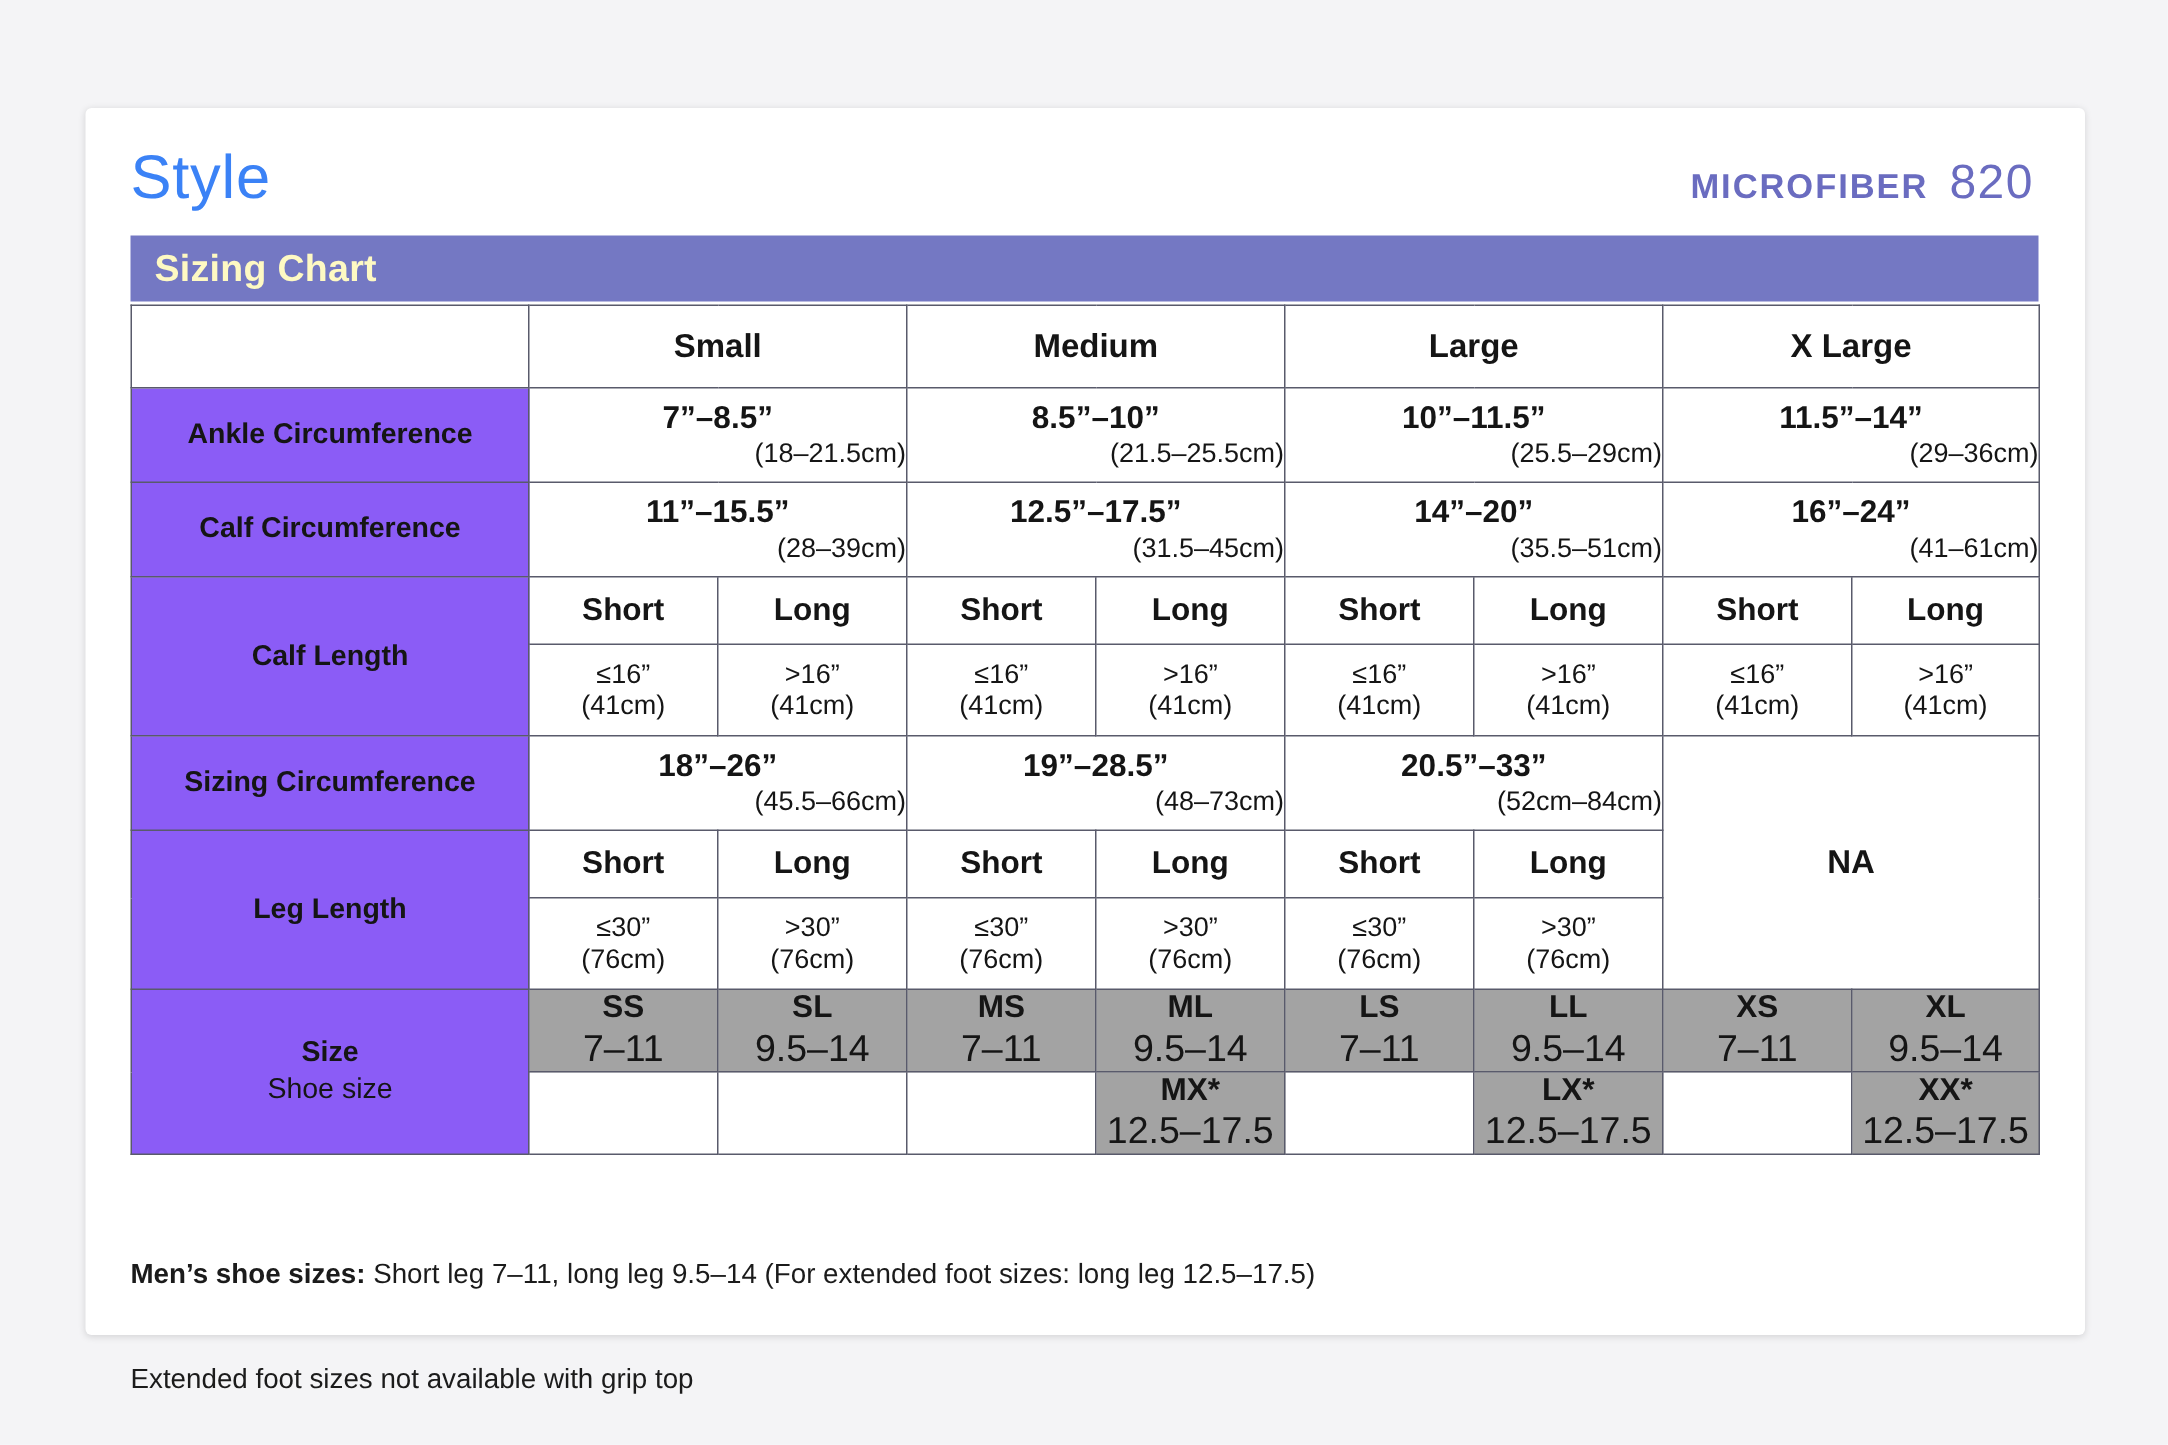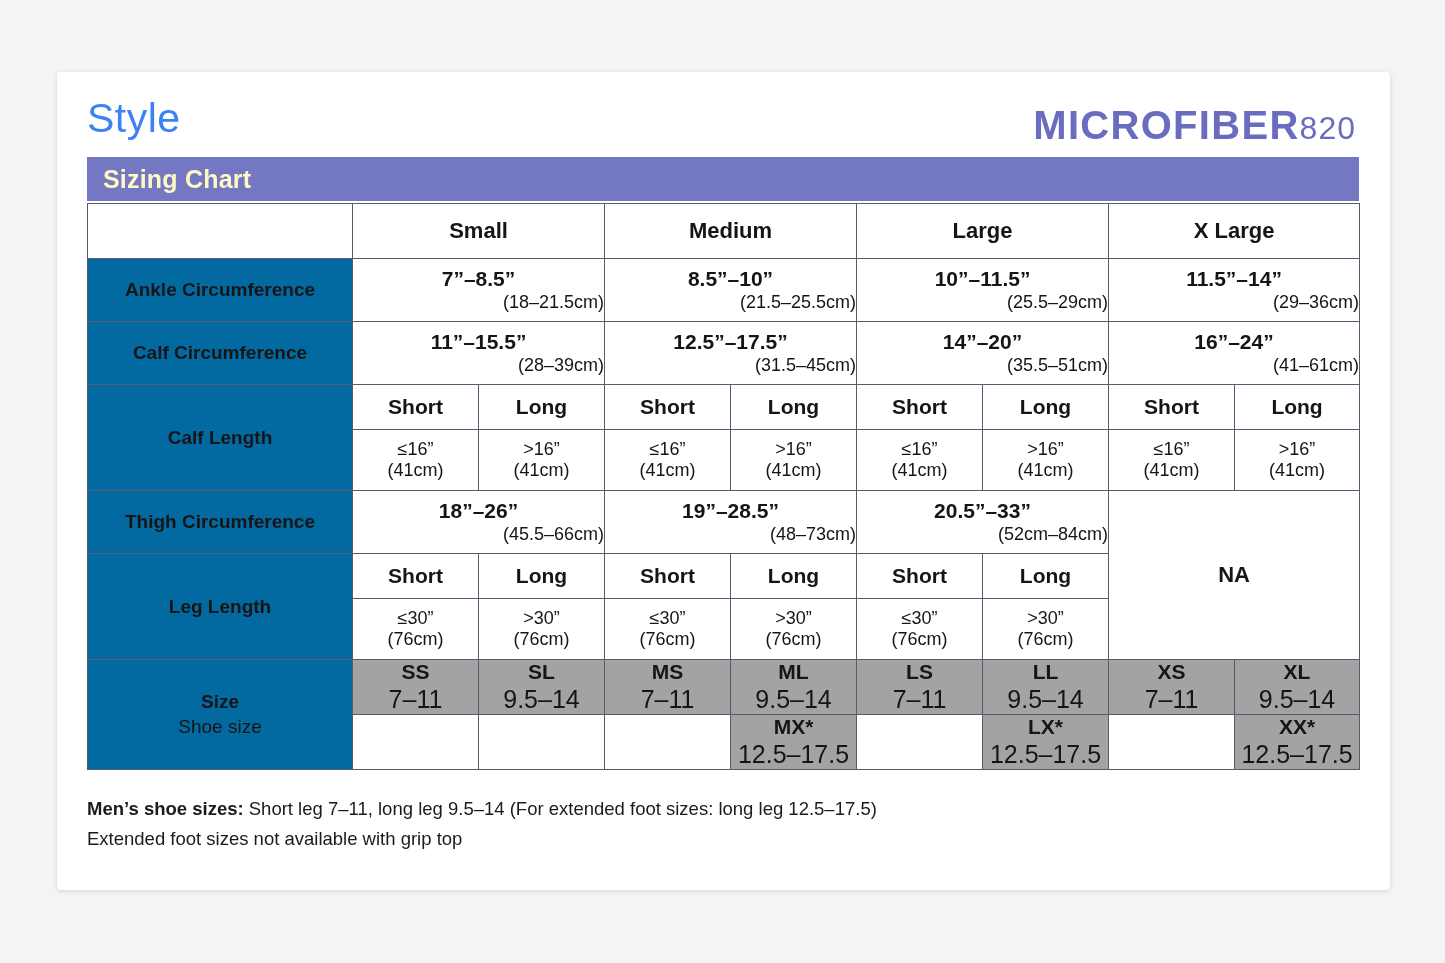--- a/index.html
+++ b/index.html
@@ -41,30 +41,31 @@
     line-height: 1;
   }
   .brand {
     position: absolute;
     right: 34px;
     top: 33px;
     line-height: 1;
     white-space: nowrap;
   }
   .brand-name {
-    font-size: 40px;
+    font-size: 23px;
     font-weight: bold;
     letter-spacing: 1.3px;
     color: #6a6cc0;
   }
   .brand-num {
     font-size: 32px;
     font-weight: 400;
     letter-spacing: 1px;
     color: #6a6cc0;
+    margin-left: 14px;
   }
   .bar {
     position: absolute;
     left: 30px;
     top: 85px;
     width: 1272px;
     height: 44px;
     background: #7478c3;
     display: flex;
     align-items: center;
@@ -97,21 +98,21 @@
   td.sizehdr {
     border: none;
     font-size: 22px;
     font-weight: bold;
     height: 54px;
     color: #151515;
   }
   td.blank-tl { border: none; }
   
   td.lbl {
-    background: #0369a1;
+    background: #8b5cf6;
     color: #ffffff;
     text-align: left;
     font-size: 19px;
     font-weight: bold;
     padding-left: 17px;
     border-color: #9ea2dc;
   }
   td.lbl.with-sub { line-height: 1.28; }
   .lbl-sub {
     display: block;
@@ -171,21 +172,21 @@
   .notes {
     position: absolute;
     left: 30px;
     top: 722px;
     width: 1280px;
     font-size: 18.5px;
     color: #1b1b1b;
     line-height: 1.62;
   }
   .notes .b { font-weight: bold; }
-  .note-line { white-space: nowrap; }
+  .note-line { white-space: nowrap; margin-top: 40px; }
 </style>
 </head>
 <body>
 
 <div id="page">
   <div id="card">
 
     <div class="hdr">
       <div class="style-word">Style</div>
       <div class="brand">
@@ -299,21 +300,21 @@
           <span class="v-main">≤16”</span>
           <span class="v-sub">(41cm)</span>
         </td>
         <td class="sl-val">
           <span class="v-main">&gt;16”</span>
           <span class="v-sub">(41cm)</span>
         </td>
       </tr>
 
       <tr>
-        <td class="lbl">Thigh Circumference</td>
+        <td class="lbl">Sizing Circumference</td>
         <td class="meas" colspan="2">
           <span class="m-main">18”–26”</span>
           <span class="m-sub">(45.5–66cm)</span>
         </td>
         <td class="meas" colspan="2">
           <span class="m-main">19”–28.5”</span>
           <span class="m-sub">(48–73cm)</span>
         </td>
         <td class="meas" colspan="2">
           <span class="m-main">20.5”–33”</span>

